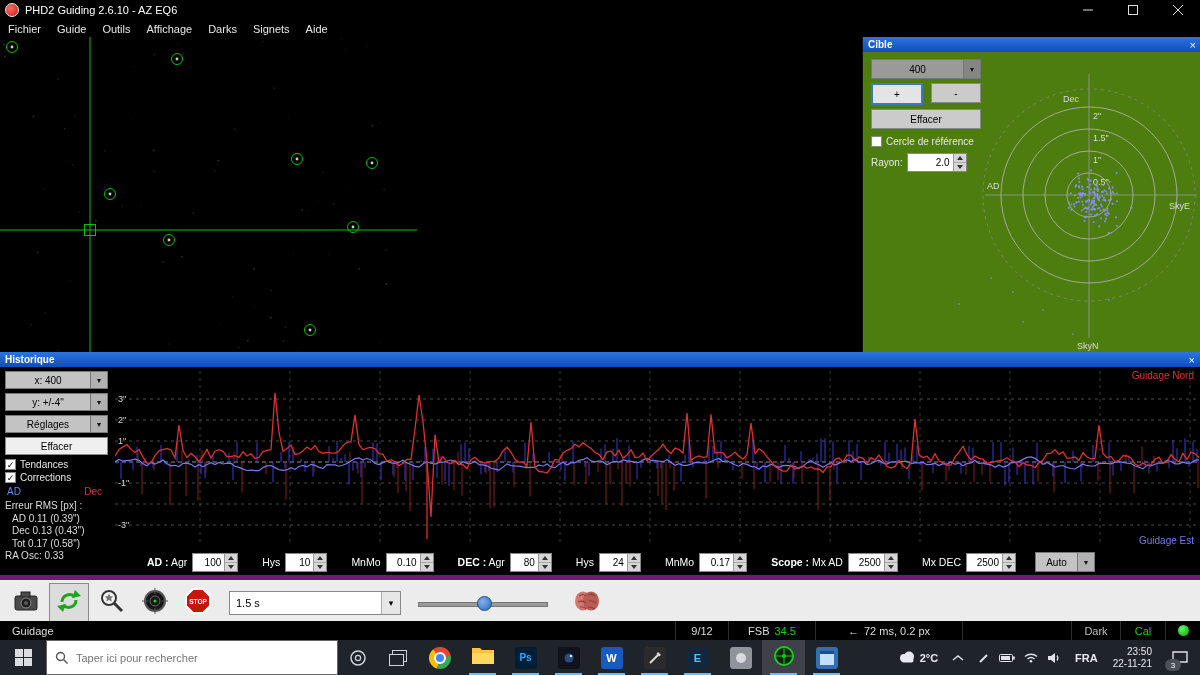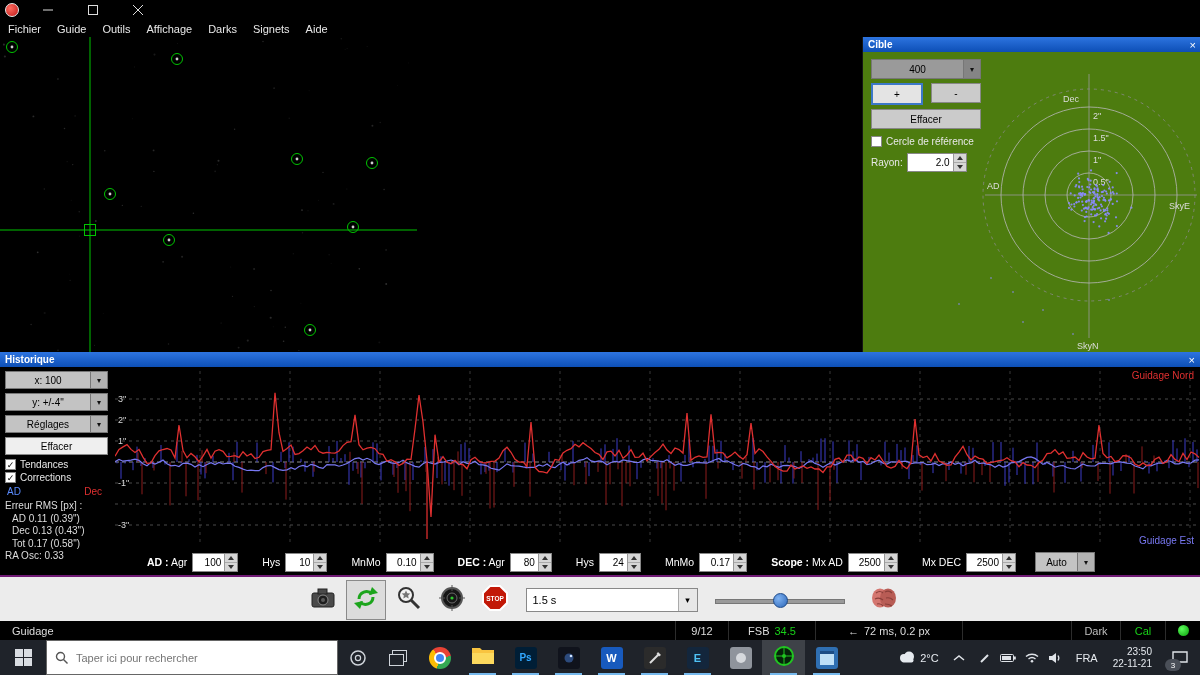--- a/index.html
+++ b/index.html
@@ -53,22 +53,22 @@
   .hl-legend{display:flex;width:95px;justify-content:space-between;margin:3px 0 3px 2px;font-size:10px;}
   .rms{font-size:10px;line-height:12.5px;color:#ddd;}
   .rms .ind{padding-left:7px;}
   .hist-graph{position:absolute;left:115px;top:15px;width:1085px;height:182px;}
   .hist-params{position:absolute;left:115px;right:0;bottom:0;height:26px;background:#000;display:flex;
                align-items:center;color:#fff;font-size:10.5px;padding-left:13px;gap:5px;}
   .hist-params .plabel{white-space:nowrap;margin-left:19px;}
   .hist-params .plabel b{font-weight:bold;}
   .gapL{margin-left:14px;}
   
-  .toolbar{position:absolute;top:575px;left:0;right:0;height:46px;background:#ececec;border-top:2px solid #701a75;
-           display:flex;align-items:center;padding-left:6px;gap:3px;justify-content:center;}
+  .toolbar{position:absolute;top:575px;left:0;right:0;height:46px;background:#ececec;border-top:5px solid #701a75;
+           display:flex;align-items:center;padding-left:6px;gap:3px;}
   .tool-btn{width:38px;height:38px;display:flex;align-items:center;justify-content:center;border:1px solid transparent;}
   .tool-btn.active{border:1px solid #8a8a8a;background:#dcdcdc;}
   .expo{width:170px;height:22px;background:#fff;border:1px solid #888;display:flex;align-items:center;
         font-size:11px;color:#000;margin-left:8px;}
   .expo .cv{flex:1;padding:0 6px;}
   .expo .ca{width:18px;height:100%;display:flex;align-items:center;justify-content:center;font-size:9px;border-left:1px solid #aaa;background:#e7e7e7;}
   .slider{width:130px;height:20px;margin-left:14px;position:relative;}
   .slider .track{position:absolute;top:9px;left:0;right:0;height:3px;background:#9a9a9a;border:1px solid #777;}
   .slider .handle{position:absolute;top:3px;left:45%;width:13px;height:13px;border-radius:50%;
                   background:radial-gradient(circle at 35% 35%,#7fb3f2,#2d66b8);border:1px solid #1d4a8a;}
@@ -92,31 +92,32 @@
                    font-family:"Liberation Sans",sans-serif;}
   .tk-app{width:43px;display:flex;align-items:center;justify-content:center;flex:none;position:relative;}
   .tk-app.running::after{content:"";position:absolute;bottom:0;left:8px;right:8px;height:2px;background:#76b9ed;}
   .tk-app.active{background:rgba(255,255,255,0.14);}
   .sq{width:22px;height:22px;border-radius:3px;display:flex;align-items:center;justify-content:center;
       font-size:11px;font-weight:bold;font-family:"Liberation Sans",sans-serif;text-align:right;}
   .chrome{width:22px;height:22px;border-radius:50%;position:relative;
           background:conic-gradient(from -40deg,#ea4335 0 33%,#34a853 0 66%,#fbbc05 0 100%);}
   .chrome::after{content:"";position:absolute;inset:5px;border-radius:50%;background:#4285f4;border:2px solid #fff;}
   .tray{margin-left:auto;display:flex;align-items:center;color:#e6eaef;font-size:11px;}
-  .tray-item{display:flex;align-items:center;gap:4px;padding:0 7px;height:100%;}
+  .tray-item{display:flex;align-items:center;gap:4px;padding:0 7px;height:100%;font-weight:bold;}
   .clock{display:flex;flex-direction:column;align-items:flex-end;justify-content:center;font-size:10px;line-height:12px;padding:0 8px;}
   .notif{position:relative;width:40px;display:flex;align-items:center;justify-content:center;height:100%;}
   .badge{position:absolute;bottom:4px;left:5px;min-width:12px;height:12px;border-radius:6px;background:#4a4f58;
          color:#fff;font-size:8px;display:flex;align-items:center;justify-content:center;padding:0 2px;}
 </style>
 </head>
 <body>
 
 <div class="titlebar">
   <div class="tb-appicon"></div>
+  <div class="tb-title">PHD2 Guiding 2.6.10 -  AZ EQ6</div>
   <div class="capbtn">
     <svg width="10" height="10">
         <line x1="0" y1="5" x2="10" y2="5" stroke="#ddd" stroke-width="1"></line>
       </svg>
   </div>
   <div class="capbtn">
     <svg width="10" height="10">
         <rect x="0.5" y="0.5" width="9" height="9" fill="none" stroke="#ddd"></rect>
       </svg>
   </div>
@@ -451,21 +452,21 @@
 </div>
 
 <div class="hist">
   <div class="panel-title">
     <span>Historique</span>
     <span class="pt-close">×</span>
   </div>
 
   <div class="hist-left">
     <div class="combo light">
-      <div class="cv">x: 100</div>
+      <div class="cv">x: 400</div>
       <div class="ca">▾</div>
     </div>
     <div class="combo light">
       <div class="cv">y: +/-4"</div>
       <div class="ca">▾</div>
     </div>
     <div class="combo light">
       <div class="cv">Réglages</div>
       <div class="ca">▾</div>
     </div>

